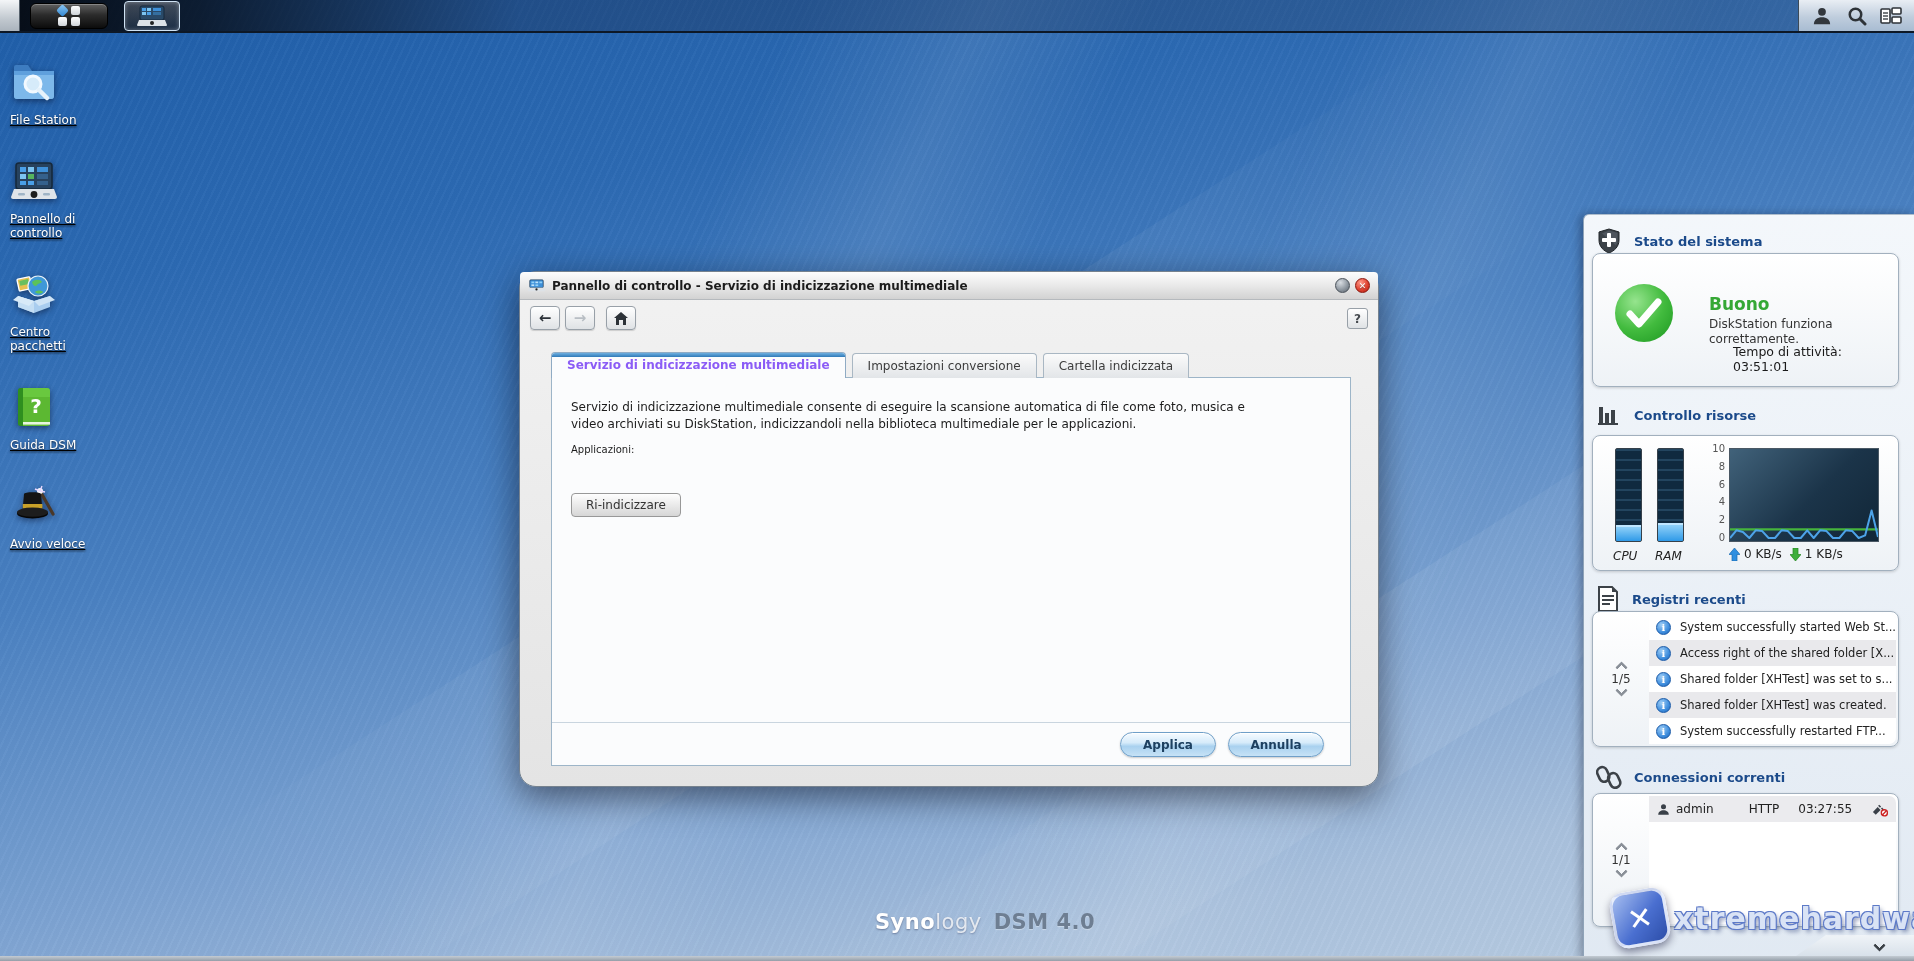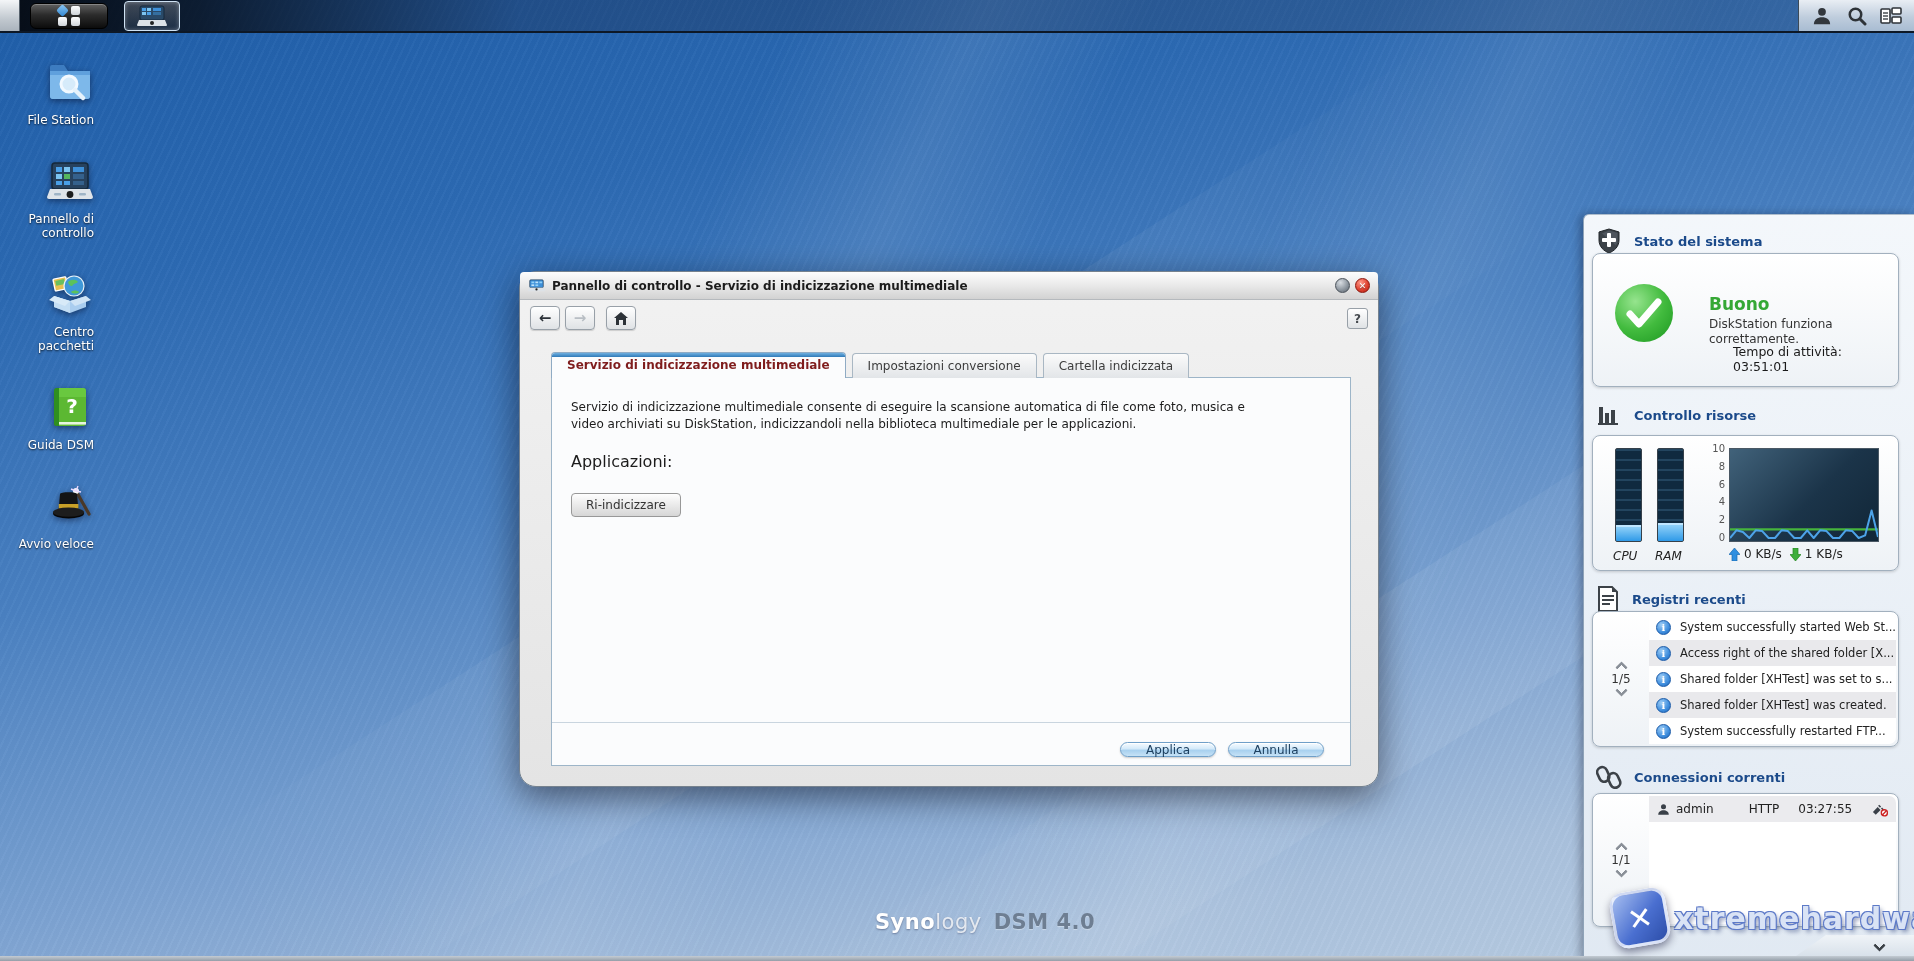--- a/index.html
+++ b/index.html
@@ -27,21 +27,21 @@
   .task-app-btn { position:absolute; left:124px; top:1px; width:56px; height:30px; border:1px solid #cfe2f3; border-radius:4px;
     background:linear-gradient(rgba(255,255,255,0.22), rgba(120,160,205,0.15)); box-shadow:inset 0 0 4px rgba(255,255,255,0.35);
     display:flex; align-items:center; justify-content:center; cursor:pointer; }
   .tb-right { position:absolute; right:0; top:0; height:31px; width:116px;
     background:linear-gradient(#e9eef4,#bfcddd 55%,#a8bcd2); border-left:1px solid #3c4a58;
     display:flex; align-items:center; justify-content:space-evenly; }
   .tb-icon { width:24px; height:24px; display:flex; align-items:center; justify-content:center; cursor:pointer; }
 
   
   .desk-col { position:absolute; left:10px; top:58px; width:84px; z-index:5; }
-  .desk-icon { width:84px; text-align:right; margin-bottom:30px; cursor:pointer; }
+  .desk-icon { width:84px; text-align:left; margin-bottom:30px; cursor:pointer;text-decoration:underline; }
   .desk-icon .ic { display:inline-block; width:48px; height:48px; filter:drop-shadow(0 2px 3px rgba(0,0,20,0.45)); }
   .desk-icon .lbl { margin-top:3px; font-size:12px; color:#fff; line-height:14px; text-shadow:0 1px 2px rgba(0,0,0,0.8); }
 
   
   .window { position:absolute; left:519px; top:271px; width:860px; height:516px; z-index:20;
     background:linear-gradient(#f2f2f2,#e4e4e4); border:1px solid #76828e; border-radius:17px;
     box-shadow:0 10px 34px rgba(0,0,10,0.5); }
   .titlebar { position:absolute; top:0; left:0; right:0; height:28px; border-radius:4px 4px 0 0;
     background:linear-gradient(#fdfdfd,#e9e9e9 50%,#d2d2d2); border-bottom:1px solid #b5b9bd;
     display:flex; align-items:center; padding:0 8px; }
@@ -56,36 +56,36 @@
     background:linear-gradient(#ffffff,#dfe2e5); display:flex; align-items:center; justify-content:center;
     font-size:15px; font-weight:bold; color:#2c3238; cursor:pointer; box-shadow:0 1px 1px rgba(0,0,0,0.15); }
   .nav-btn.disabled { color:#b8bec4; cursor:default; }
   .nav-btn.home { margin-left:6px; }
   .help-btn { margin-left:auto; width:21px; height:21px; border:1px solid #98a0a8; border-radius:3px;
     background:linear-gradient(#ffffff,#dfe2e5); text-align:center; line-height:20px; font-size:12px; font-weight:bold; color:#44494e; cursor:pointer; }
 
   .tabs { position:absolute; left:31px; top:81px; display:flex; gap:6px; z-index:3; }
   .tab { height:25px; line-height:24px; padding:0 15px; font-size:12px; color:#3c3c3c; cursor:pointer;
     background:linear-gradient(#fbfbfb,#e2e5e8); border:1px solid #a9b7c3; border-bottom:none; border-radius:4px 4px 0 0; position:relative; }
-  .tab.active { background:#fbfcfd; border-color:#8fabc4; font-weight:bold; color:#7f1d1d; height:26px; margin-top:-1px; }
+  .tab.active { background:#fbfcfd; border-color:#8fabc4; font-weight:bold; color:#8b5cf6; height:26px; margin-top:-1px; }
   .tab.active::before { content:""; position:absolute; top:0; left:0; right:0; height:4px; border-radius:3px 3px 0 0;
     background:linear-gradient(#6fb0e0,#2f7ab8); }
 
   .content-panel { position:absolute; left:31px; right:27px; top:105px; height:389px;
     background:#fbfcfd; border:1px solid #9db5c8; z-index:2; }
   .desc { position:absolute; left:19px; top:21px; max-width:706px; font-size:12px; line-height:17px; color:#1c1c1c; }
-  .apps-label { position:absolute; left:19px; top:74px; font-size:16px; color:#1c1c1c; }
+  .apps-label { position:absolute; left:19px; top:66px; font-size:10px; color:#1c1c1c; }
   .reindex-btn { position:absolute; left:19px; top:115px; height:24px; padding:0 14px; font-size:12px; color:#333;
     background:linear-gradient(#fefefe,#e6e6e6 60%,#d6d6d6); border:1px solid #989898; border-radius:4px; cursor:pointer;
     font-family:"DejaVu Sans", sans-serif; }
   .panel-footer-sep { position:absolute; left:0; right:0; bottom:42px; border-top:1px solid #c9d5df; }
   .footer-btns { position:absolute; right:26px; bottom:8px; display:flex; gap:12px; }
-  .pill-btn { width:96px; height:15px; border-radius:13px; border:1px solid #6f9fc8; font-size:12px; color:#1d4060; cursor:pointer;
+  .pill-btn { width:96px; height:25px; border-radius:13px; border:1px solid #6f9fc8; font-size:12px; color:#1d4060; cursor:pointer;
     background:linear-gradient(#f6fbff, #d6ebfa 42%, #a9d1ef 58%, #c6e2f6); box-shadow:inset 0 1px 0 #fff, 0 1px 2px rgba(0,0,0,0.2);
-    font-family:"DejaVu Sans", sans-serif; }
+    font-family:"DejaVu Sans", sans-serif;font-weight:bold; }
 
   
   .sidebar { position:absolute; left:1583px; top:214px; width:331px; height:747px; z-index:30;
     background:linear-gradient(180deg, rgba(249,251,253,0.97), rgba(226,234,243,0.97));
     border-left:1px solid #8fa3b8; border-top:1px solid #aebdcc; border-top-left-radius:6px;
     box-shadow:-3px 0 8px rgba(0,0,20,0.3); }
   .side-header { position:absolute; left:12px; display:flex; align-items:center; gap:12px; height:28px; }
   .side-header .htxt { font-size:13px; font-weight:bold; color:#1b4a8a; }
   .side-panel { position:absolute; left:8px; width:307px; border:1px solid #a2b0be; border-radius:8px;
     background:linear-gradient(#ffffff,#eef2f6); box-shadow:0 1px 3px rgba(0,0,0,0.18); overflow:hidden; }

